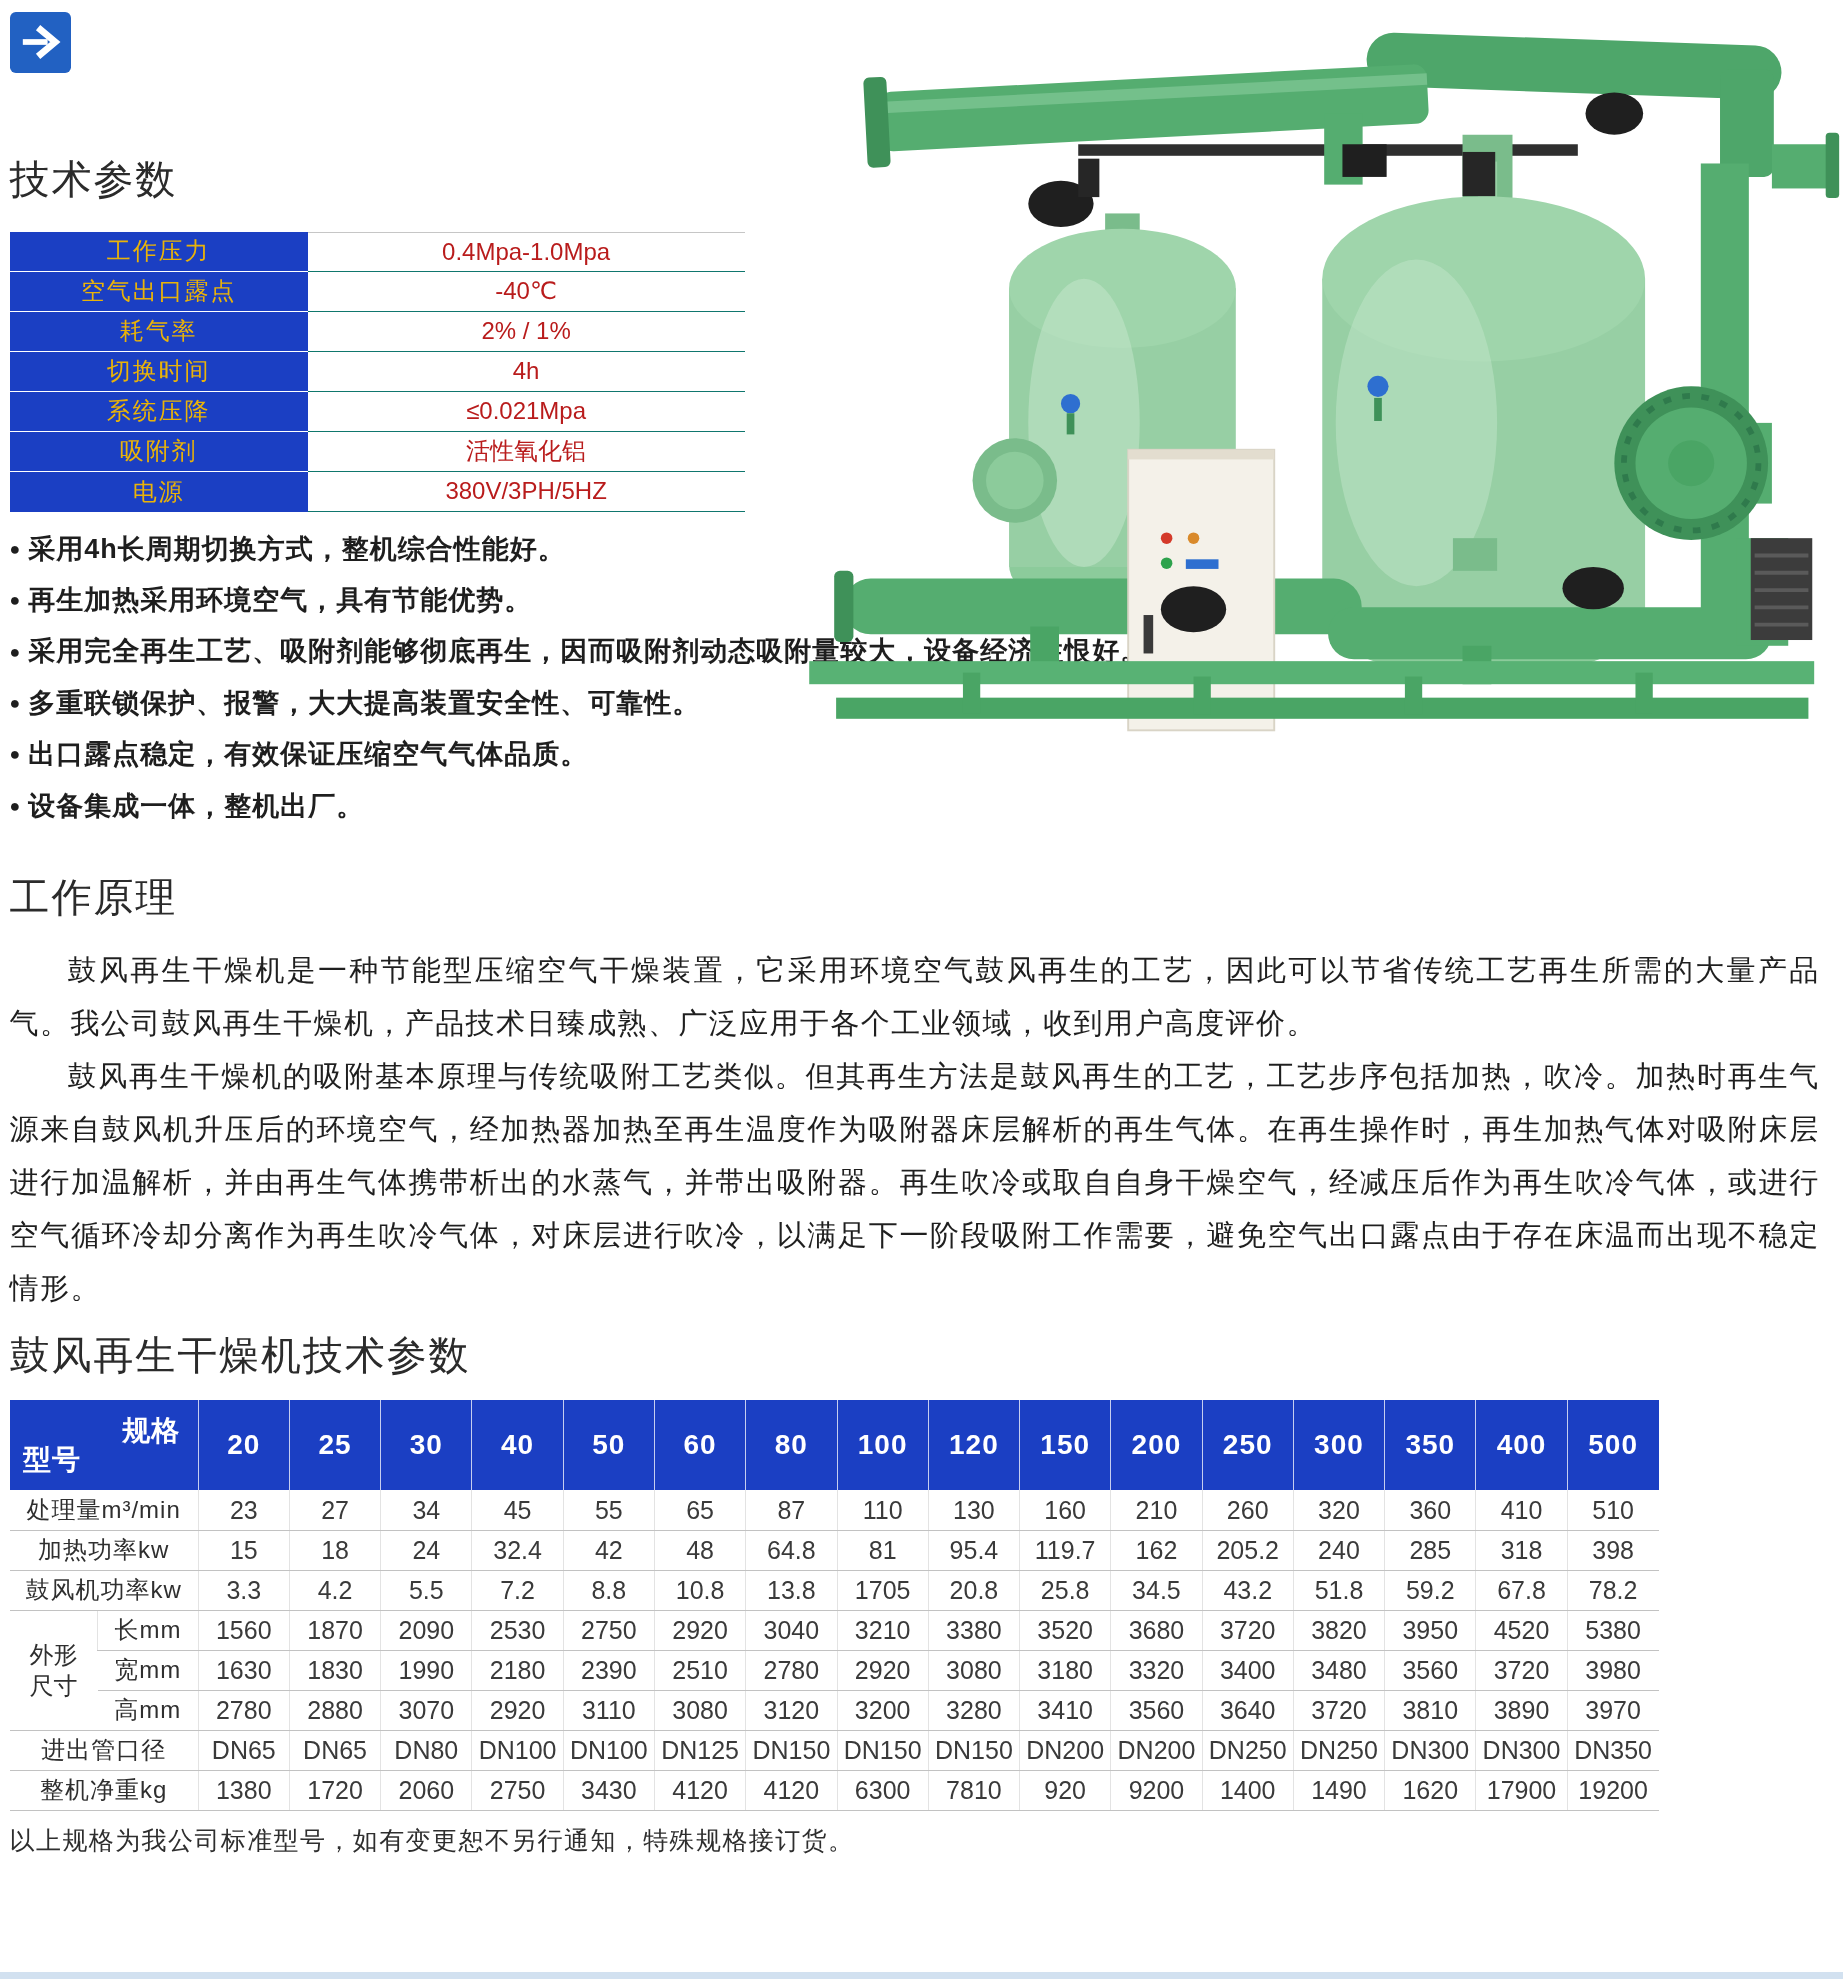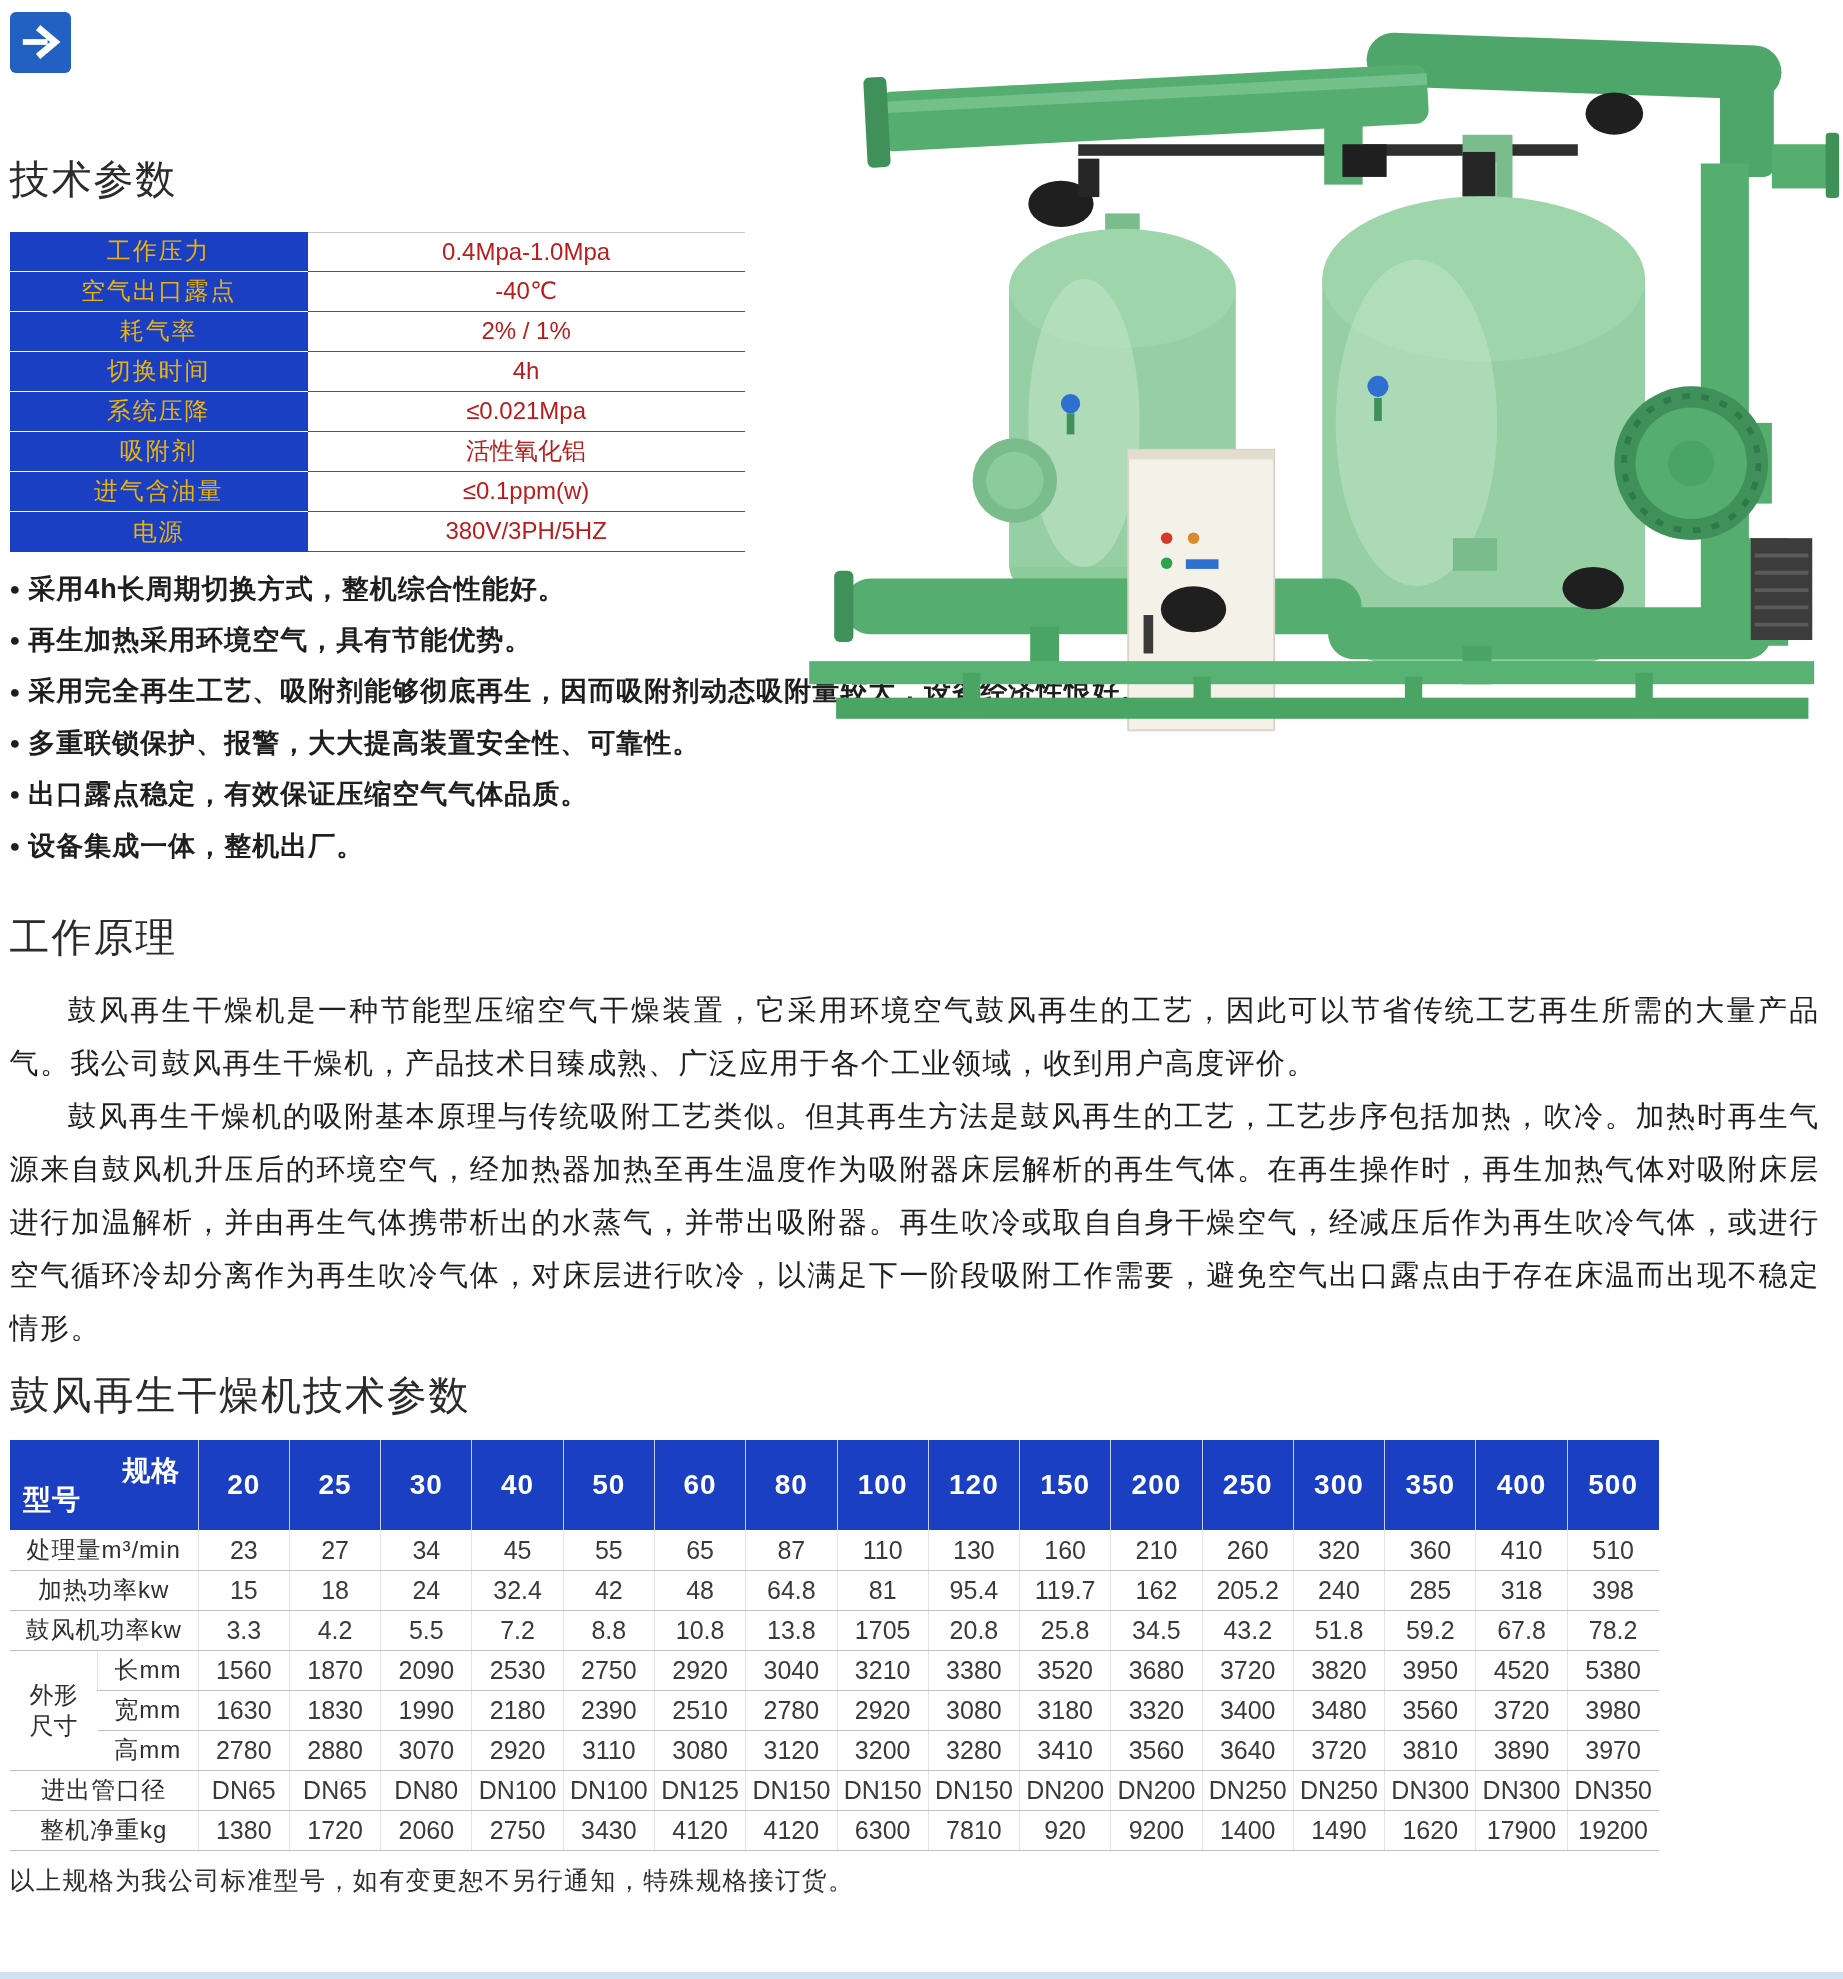--- a/index.html
+++ b/index.html
@@ -113,24 +113,20 @@
           <td class="p-label">切换时间</td>
           <td class="p-value">4h</td>
         </tr>
         <tr>
           <td class="p-label">系统压降</td>
           <td class="p-value">≤0.021Mpa</td>
         </tr>
         <tr>
           <td class="p-label">吸附剂</td>
           <td class="p-value">活性氧化铝</td>
-        </tr>
-        <tr>
-          <td class="p-label">进气含油量</td>
-          <td class="p-value">≤0.1ppm(w)</td>
         </tr>
         <tr>
           <td class="p-label">电源</td>
           <td class="p-value">380V/3PH/5HZ</td>
         </tr>
       </tbody>
   </table>
 
   <div class="photo-wrap">
     <svg width="1053" height="742" viewBox="0 0 1096 772">

